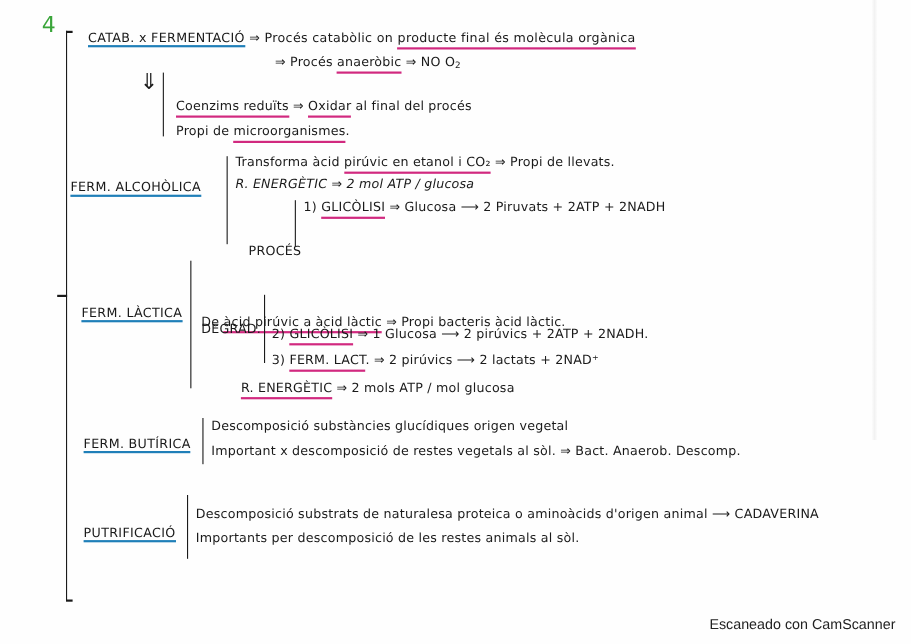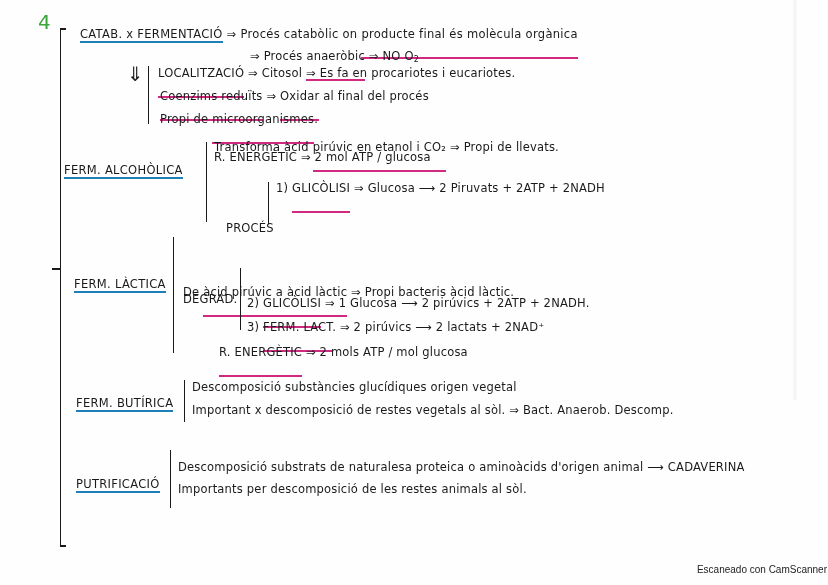--- a/index.html
+++ b/index.html
@@ -6,27 +6,27 @@
   body {
     width: 828px; height: 585px; position: relative; overflow: hidden;
     background: #ffffff;
     font-family: "DejaVu Sans", sans-serif;
     color: #1a1a1a;
   }
   .page { position: absolute; left: 0; top: 0; width: 828px; height: 585px; background: #fefefe; }
   .edge { position: absolute; right: 30px; top: 0; width: 6px; height: 400px; background: linear-gradient(to right, #fff, #f2f2f2, #fff); }
   .t { position: absolute; white-space: nowrap; font-size: 11.5px; line-height: 14px; letter-spacing: 0.2px; }
   .cap { letter-spacing: 0.3px; }
-  .u-pink { border-bottom: 2px solid #d1297f; padding-bottom: 16px; text-align: center; }
+  .u-pink { border-bottom: 2px solid #d1297f; padding-bottom: 2px; text-align: center; }
   .u-blue { border-bottom: 2px solid #1f7fb8; padding-bottom: 0px; }
   .num4 { position: absolute; left: 38px; top: 10px; font-size: 20px; color: #3aa53a; font-family: "DejaVu Sans", sans-serif; }
   .brace { position: absolute; border-left: 1.6px solid #1a1a1a; }
   .tick { position: absolute; height: 1.6px; background: #1a1a1a; width: 6px; }
   .arrow-down { position: absolute; left: 127px; top: 64px; font-size: 20px; line-height: 20px; }
-  .footer { position: absolute; right: 1px; bottom: 10px; font-family: "Liberation Sans", sans-serif; font-size: 10px; color: #222; }
+  .footer { position: absolute; right: 14px; bottom: 10px; font-family: "Liberation Sans", sans-serif; font-size: 13px; color: #222; }
   .sub { font-size: 8px; vertical-align: -2px; }
 </style>
 </head>
 <body>
 
 <div class="page">
   <div class="edge"></div>
 
   <div class="num4">4</div>
 
@@ -40,38 +40,35 @@
     <span>⇒</span>
     <span>Procés catabòlic on </span><span class="u-pink">producte final és molècula orgànica</span>
   </div>
   <div class="t" style="left:250px; top:49px;">
     <span>⇒ Procés </span><span class="u-pink">anaeròbic</span><span> ⇒ NO O</span><span class="sub">2</span>
   </div>
 
   <div class="arrow-down">⇓</div>
   <div class="brace" style="left:148px; top:66px; height:58px;"></div>
 
-  <div class="t" style="left:158px; top:66px;">
-    <span class="u-pink">LOCALITZACIÓ</span><span> ⇒ Citosol ⇒ Es fa en procariotes i eucariotes.</span>
-  </div>
   <div class="t" style="left:160px; top:89px;">
     <span class="u-pink">Coenzims reduïts</span><span> ⇒ </span><span class="u-pink">Oxidar</span><span> al final del procés</span>
   </div>
   <div class="t" style="left:160px; top:112px;">
     <span>Propi de </span><span class="u-pink">microorganismes</span><span>.</span>
   </div>
 
   <div class="t cap" style="left:64px; top:163px;text-align:right;">
     <span class="u-blue">FERM. ALCOHÒLICA</span>
   </div>
   <div class="brace" style="left:206px; top:142px; height:80px;"></div>
   <div class="t" style="left:214px; top:140px;">
     <span>Transforma àcid </span><span class="u-pink">pirúvic en etanol i CO₂</span><span> ⇒ Propi de llevats.</span>
   </div>
-  <div class="t" style="left:214px; top:150px;">R. ENERGÈTIC ⇒ 2 mol ATP / glucosa</div>
+  <div class="t" style="left:214px; top:160px;font-style:italic;">R. ENERGÈTIC ⇒ 2 mol ATP / glucosa</div>
   <div class="t" style="left:226px; top:193px;margin-top:28px;">PROCÉS</div>
   <div class="brace" style="left:268px; top:182px; height:42px;"></div>
   <div class="t" style="left:276px; top:181px;">
     <span>1)</span>
     <span class="u-pink">GLICÒLISI</span><span> ⇒ Glucosa ⟶ 2 Piruvats + 2ATP + 2NADH</span>
   </div>
 
   <div class="t cap" style="left:74px; top:277px;">
     <span class="u-blue">FERM. LÀCTICA</span>
   </div>

